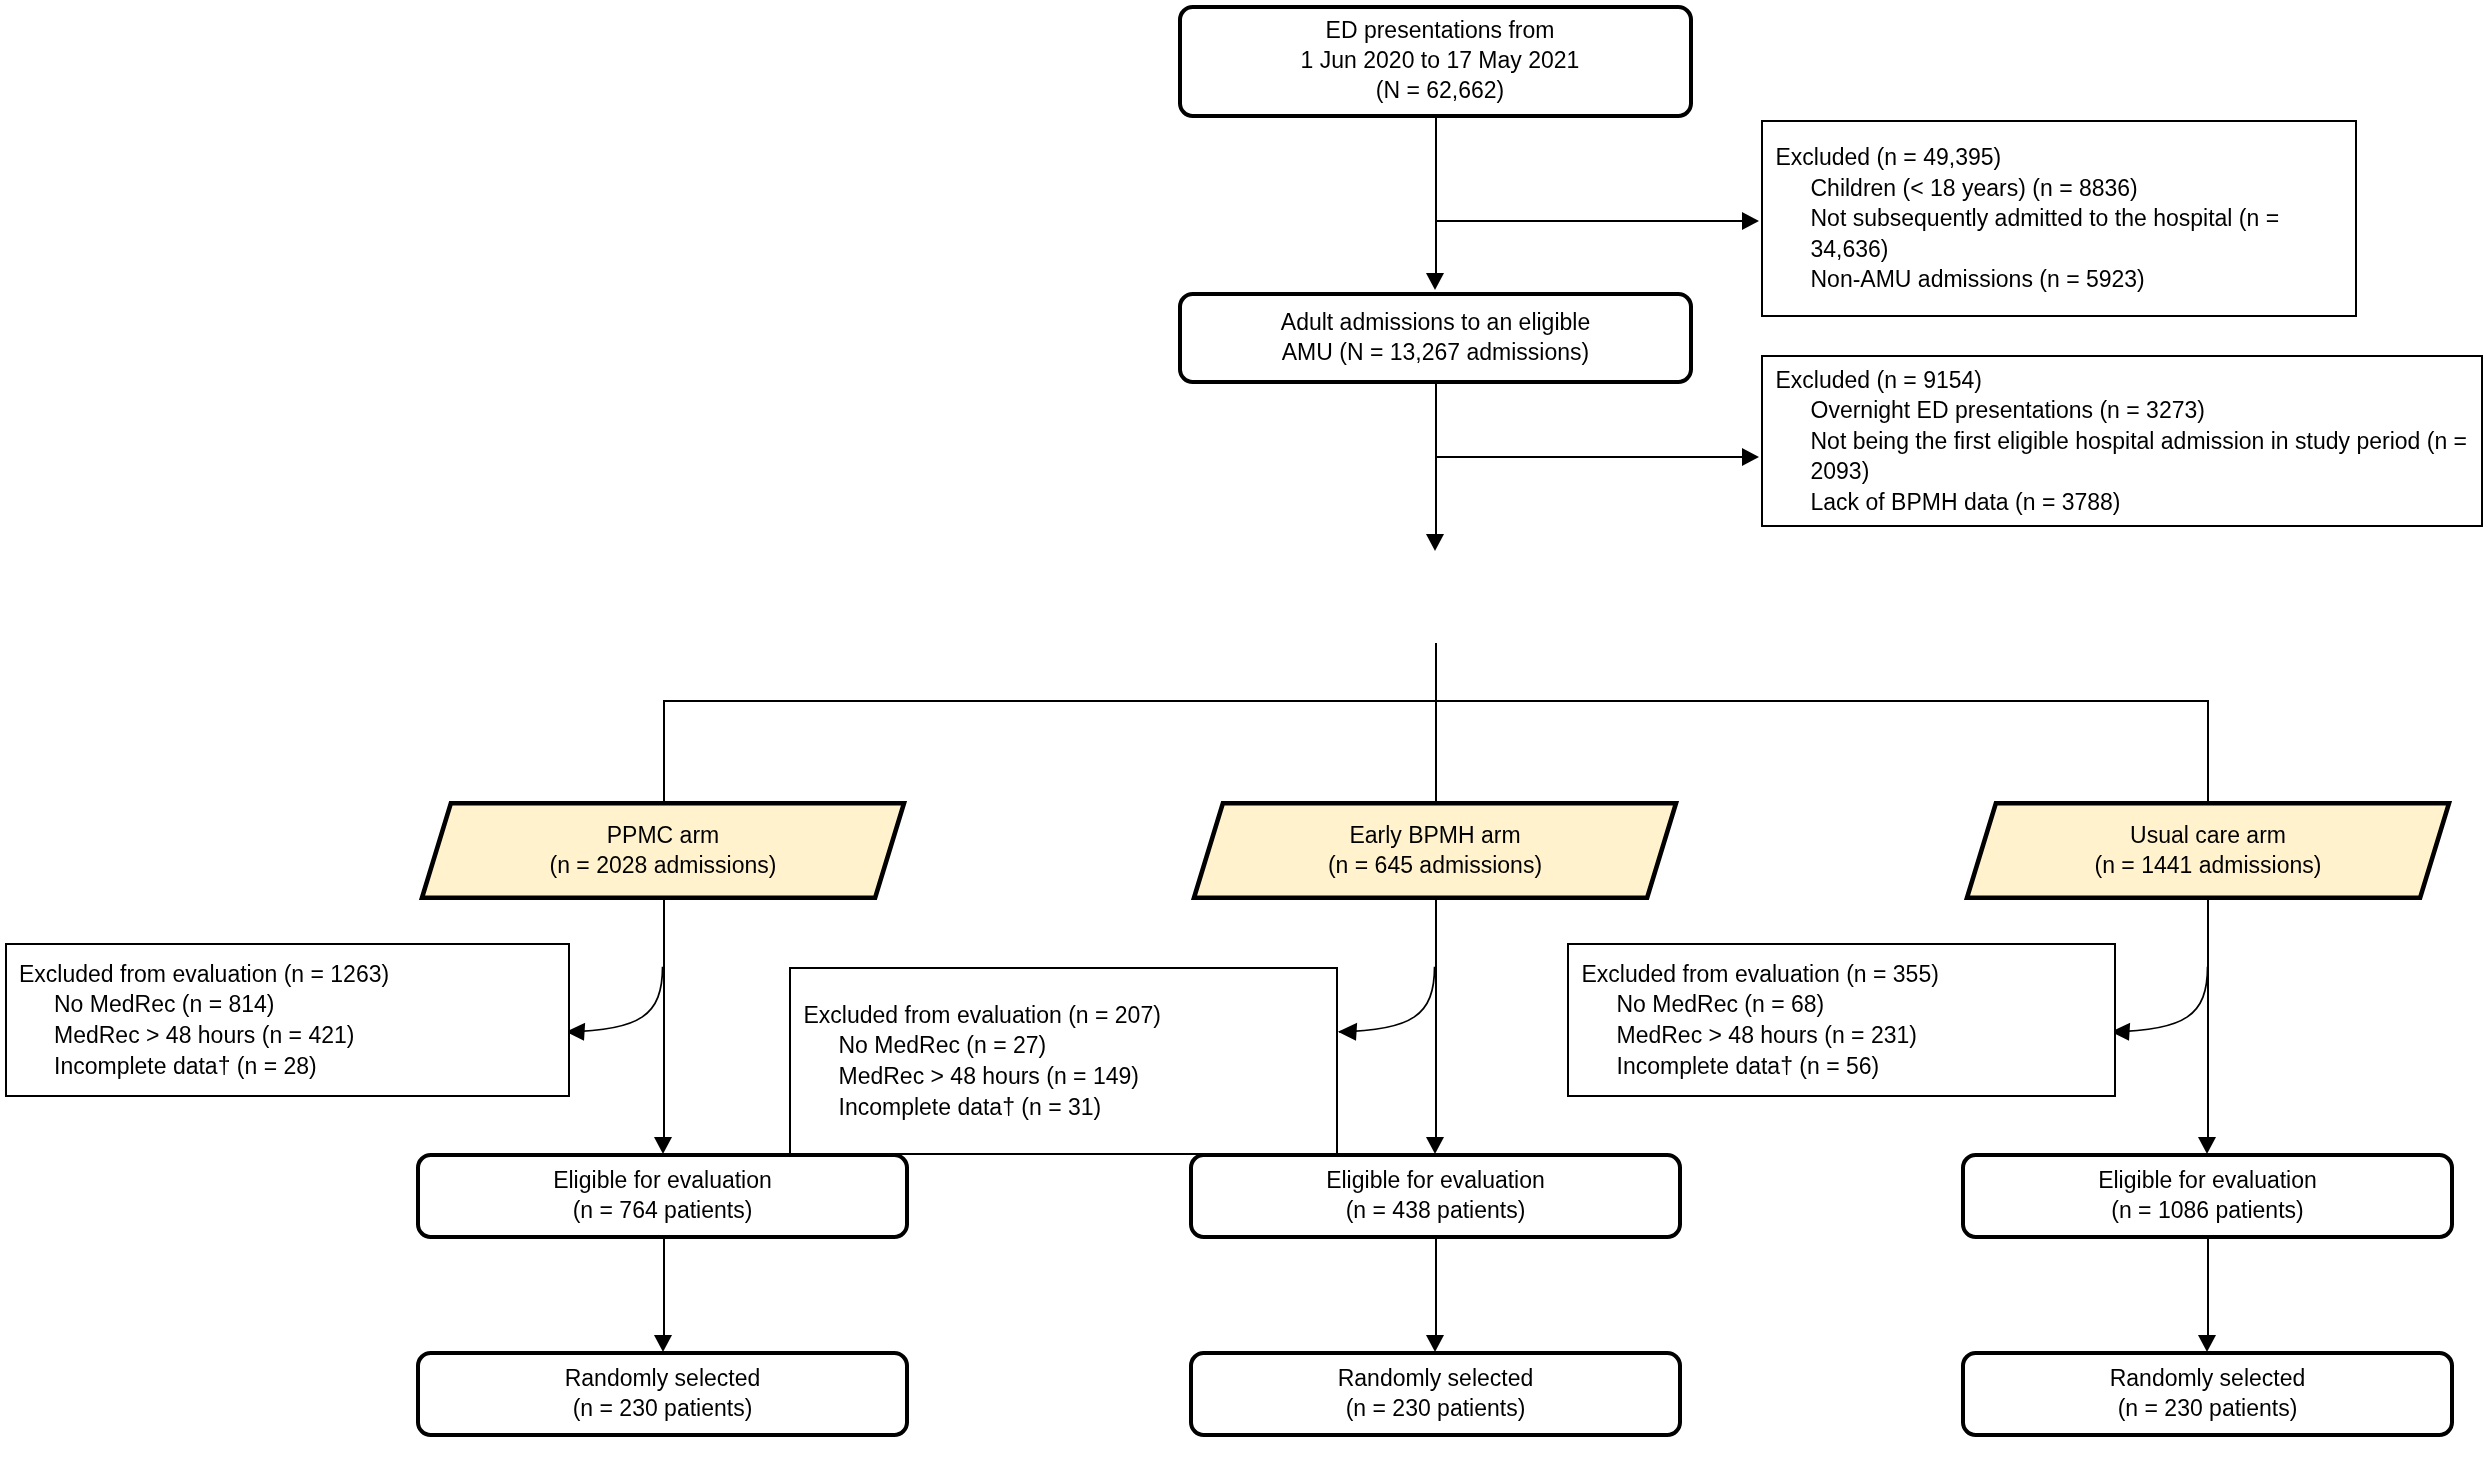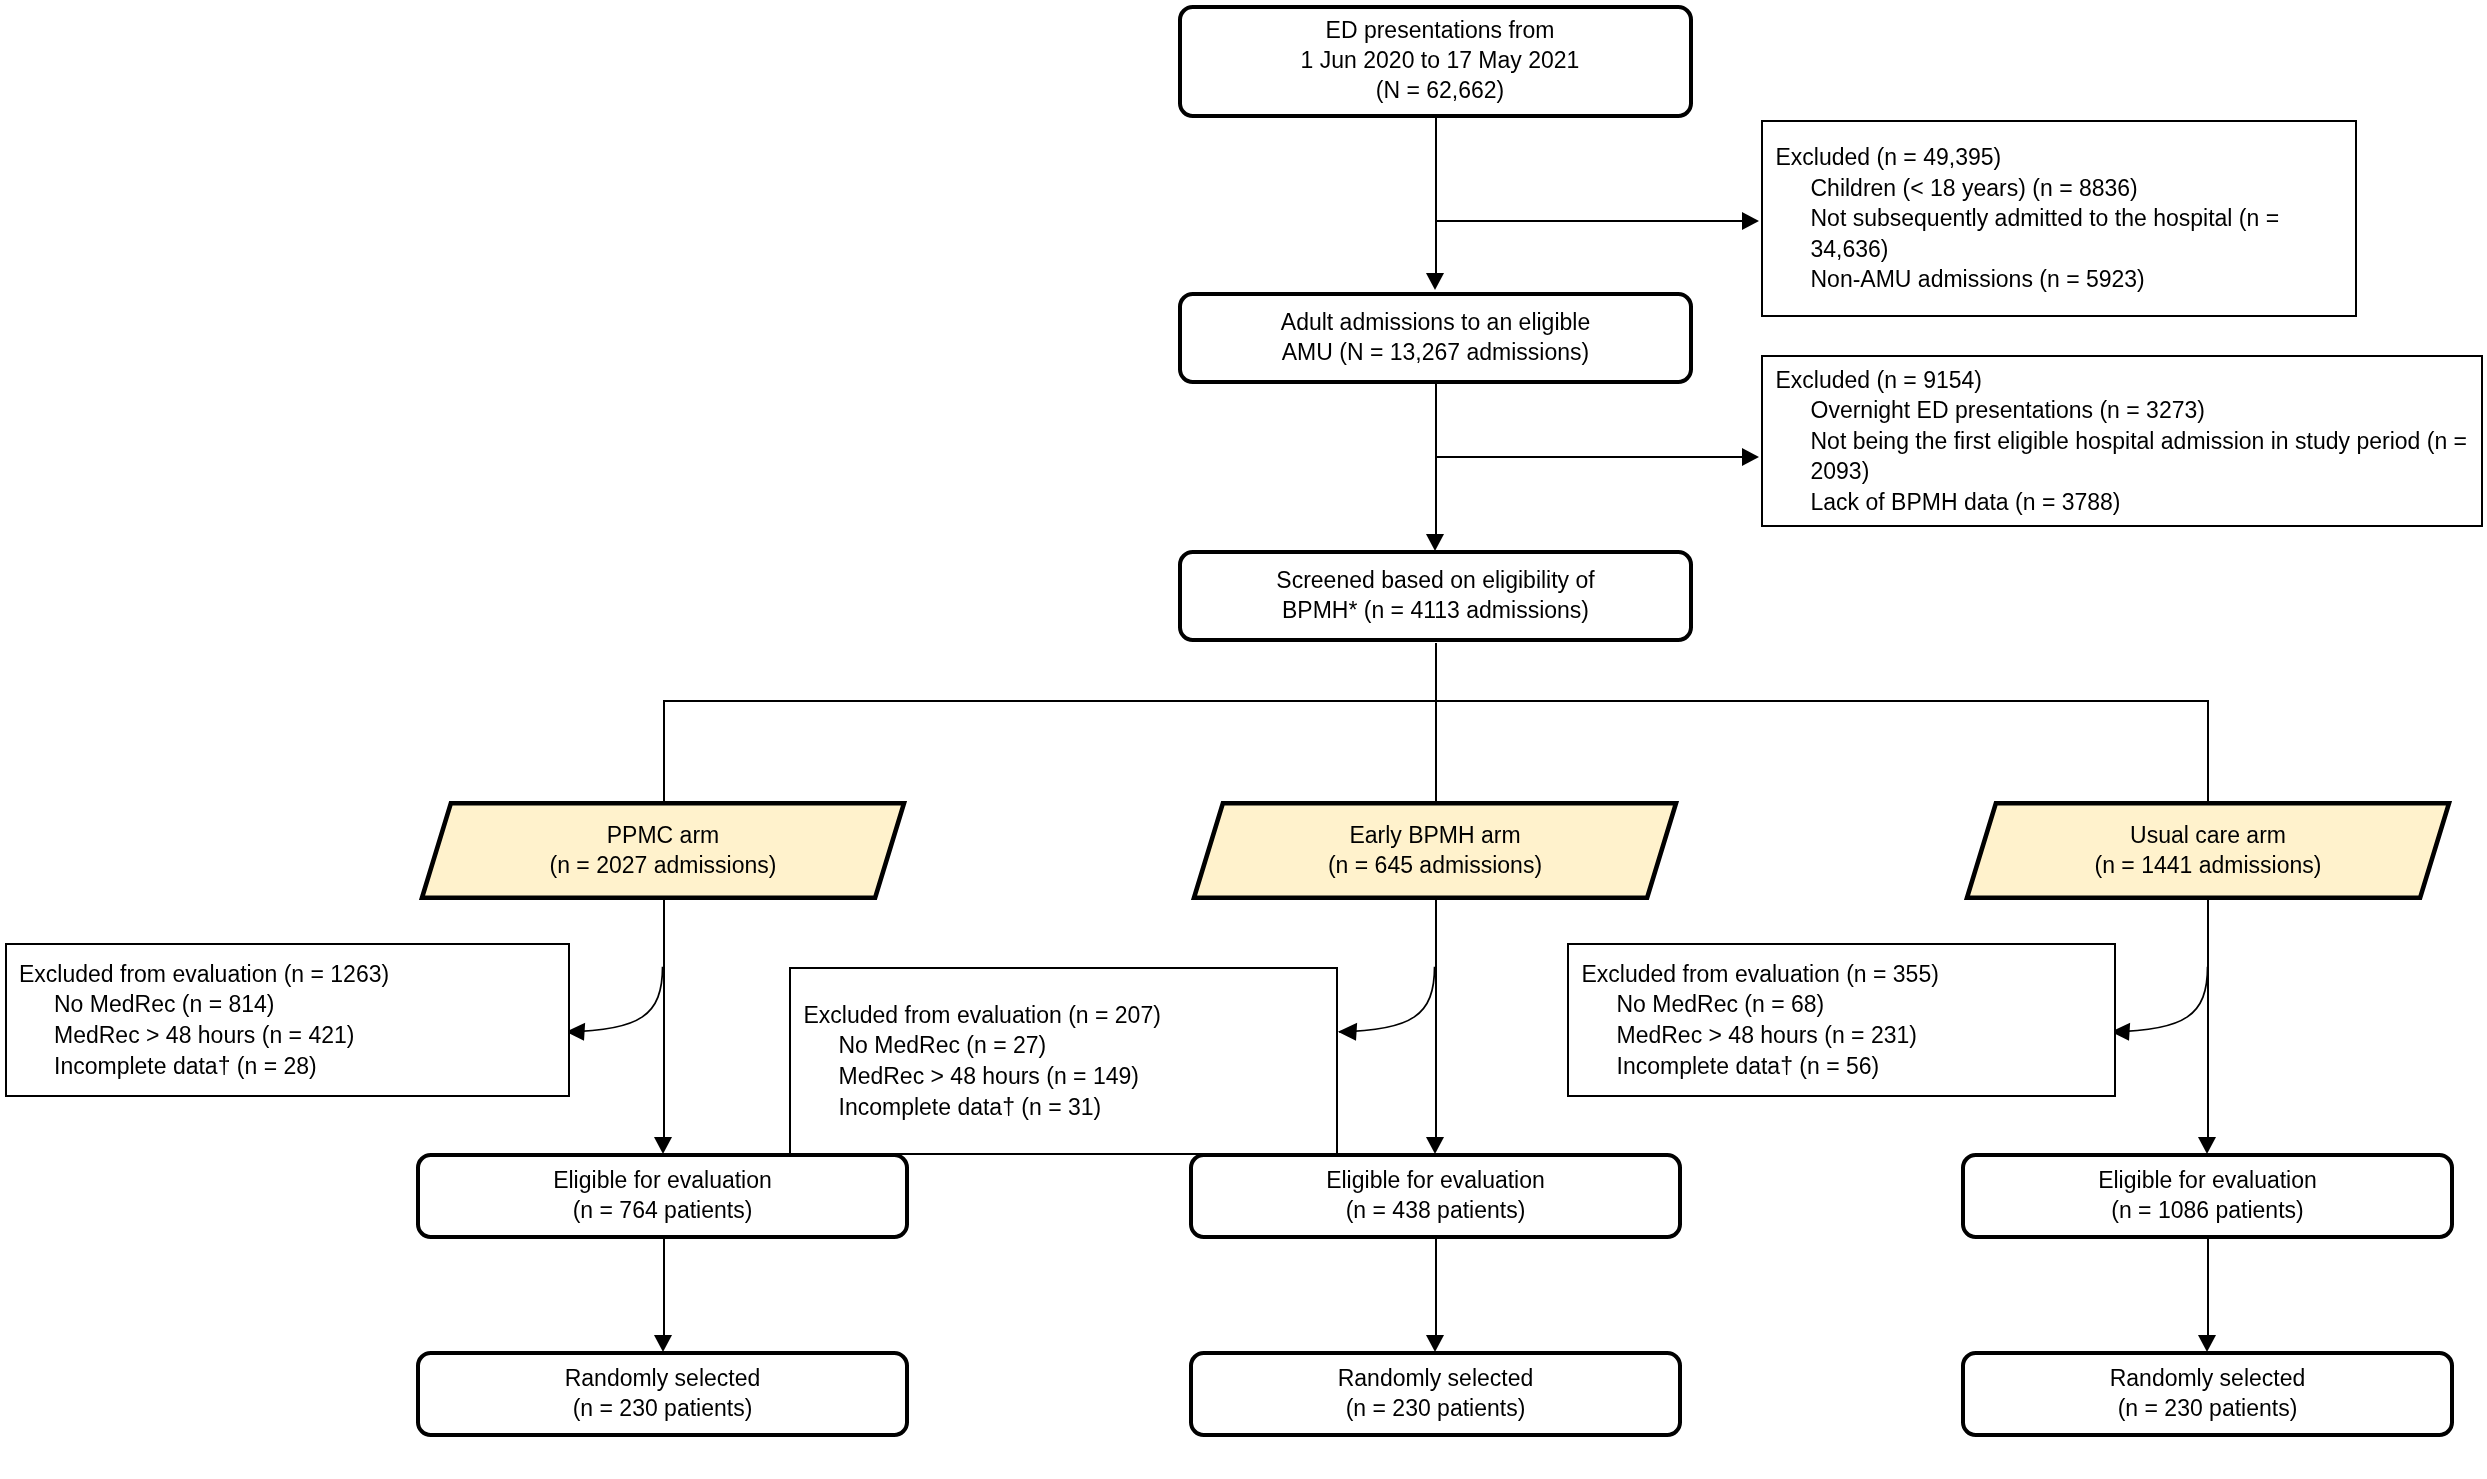--- a/index.html
+++ b/index.html
@@ -148,39 +148,35 @@
   <div class="hline" style="left:1435px; top:456px; width:321px;"></div>
   <div class="arrow-right" style="left:1742px; top:448px;"></div>
 
   <div class="node rect-box" style="left:1761px; top:355px; width:722px; height:172px;">
     <span class="ln">Excluded (n = 9154)</span>
     <span class="ln hang">Overnight ED presentations (n = 3273)</span>
     <span class="ln hang">Not being the first eligible hospital admission in study period (n = 2093)</span>
     <span class="ln hang">Lack of BPMH data (n = 3788)</span>
   </div>
 
-  <div class="node round-box" style="left:1178px; top:550px; width:515px; height:92px;">
-    <span class="ln">Screened based on eligibility of</span>
-    <span class="ln">BPMH* (n = 4113 admissions)</span>
-  </div>
 
   <div class="vline" style="left:1435px; top:643px; height:59px;"></div>
   <div class="hline" style="left:663px; top:700px; width:1546px;"></div>
 
   <div class="vline" style="left:663px; top:700px; height:102px;"></div>
   <div class="vline" style="left:1435px; top:700px; height:102px;"></div>
   <div class="vline" style="left:2207px; top:700px; height:102px;"></div>
 
   <div class="arm-wrap" style="left:419px; top:801px; width:488px; height:99px;">
     <svg width="488" height="99" viewBox="0 0 860 175">
       <polygon points="55,4 856,4 805,171 4,171" fill="#FFF2CC" stroke="#000000" stroke-width="8"></polygon>
     </svg>
     <div class="arm-label">
       <span class="ln">PPMC arm</span>
-      <span class="ln">(n = 2027 admissions)</span>
+      <span class="ln">(n = 2028 admissions)</span>
     </div>
   </div>
 
   <div class="vline" style="left:663px; top:899px; height:244px;"></div>
   <div class="arrow-down" style="left:654px; top:1137px;"></div>
 
   <svg class="curve-svg" style="left:499px; top:964px;" width="170" height="113" viewBox="0 0 300 200">
     <path d="M289,5 C289,90 250,118 120,120" fill="none" stroke="#000000" stroke-width="3"></path>
     <polygon points="118,120 152,104 150,136" fill="#000000"></polygon>
   </svg>

